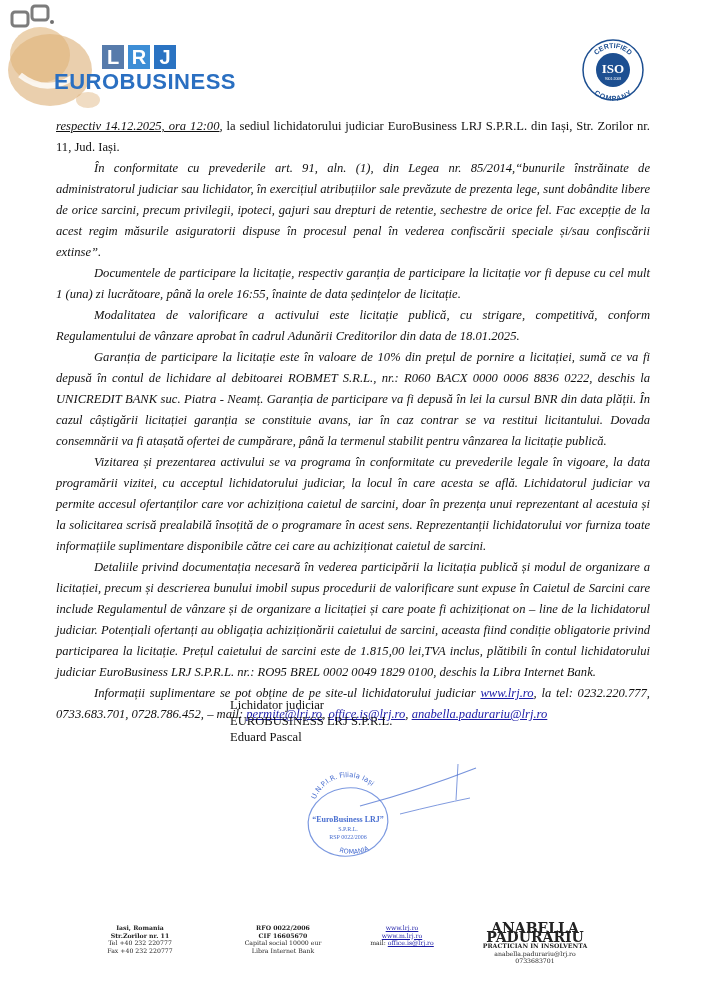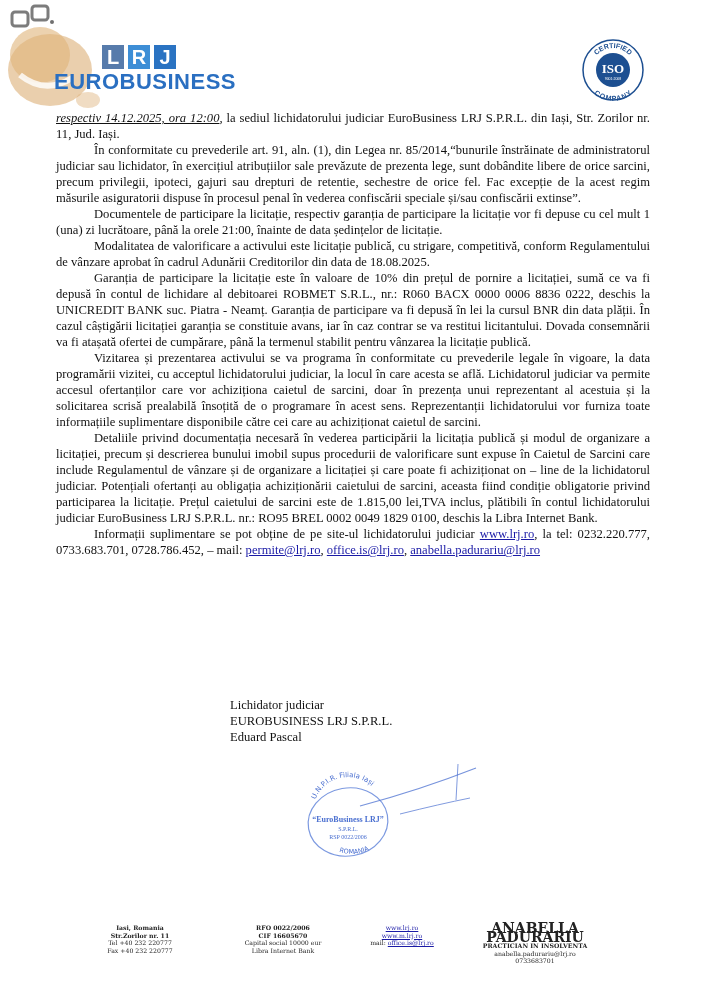--- a/index.html
+++ b/index.html
@@ -14,24 +14,24 @@
   .lrj-box { position:absolute; top:0; width:22px; height:24px; font-family:"Liberation Sans", sans-serif;
              font-weight:bold; font-size:20px; color:#fff; text-align:center; line-height:24px; }
   .lrj-box.l { left:0; background:#1f4f8f; opacity:0.75; }
   .lrj-box.r { left:26px; background:#3d8ed6; }
   .lrj-box.j { left:52px; background:#2a73c2; }
   .brand-name { position:absolute; left:-46px; top:24px; font-family:"Liberation Sans", sans-serif;
                 font-weight:bold; font-size:22px; color:#2a6fc1; letter-spacing:0.5px; white-space:nowrap; }
   .iso { position:absolute; left:581px; top:38px; width:64px; height:64px; }
 
   
-  .body-text { position:absolute; left:56px; top:110px; width:594px; font-size:12.6px; line-height:16px;
+  .body-text { position:absolute; left:56px; top:116px; width:594px; font-size:12.6px; line-height:21px;
                text-align:justify; }
   .body-text p { margin:0; }
-  .indent { text-indent:38px; }
+  .indent { text-indent:38px;font-style:italic; }
   .ul-it { font-style:italic; text-decoration:underline; }
   a.link { color:#1a1aa6; text-decoration:underline; }
 
   
   .signature { position:absolute; left:230px; top:698px; width:260px; text-align:left; font-size:12.6px; line-height:15.8px; }
   .stamp { position:absolute; left:300px; top:760px; width:180px; height:100px; }
 
   
   .footer { position:absolute; top:924px; font-family:"DejaVu Serif", serif; font-size:6.2px; line-height:7.6px; text-align:center; color:#222; }
   .footer .strong { font-weight:bold; }
@@ -80,22 +80,22 @@
     <text x="32" y="35" text-anchor="middle" font-family="Liberation Serif, serif" font-size="13" font-weight="bold" fill="#fff">ISO</text>
     <text x="32" y="42" text-anchor="middle" font-family="Liberation Sans, sans-serif" font-size="3.5" fill="#fff">9001:2008</text>
     <text font-family="Liberation Sans, sans-serif" font-size="7" font-weight="bold" fill="#1d4f91">
       <textPath href="#botArc" startOffset="50%" text-anchor="middle" dominant-baseline="hanging">COMPANY</textPath>
     </text>
   </svg>
 
   <div class="body-text">
     <p><span class="ul-it">respectiv 14.12.2025, ora 12:00</span><span>, la sediul lichidatorului judiciar EuroBusiness LRJ S.P.R.L. din Iași, Str. Zorilor nr. 11, Jud. Iași.</span></p>
     <p class="indent">În conformitate cu prevederile art. 91, aln. (1), din Legea nr. 85/2014,“bunurile înstrăinate de administratorul judiciar sau lichidator, în exercițiul atribuțiilor sale prevăzute de prezenta lege, sunt dobândite libere de orice sarcini, precum privilegii, ipoteci, gajuri sau drepturi de retentie, sechestre de orice fel. Fac excepție de la acest regim măsurile asiguratorii dispuse în procesul penal în vederea confiscării speciale și/sau confiscării extinse”.</p>
-    <p class="indent">Documentele de participare la licitație, respectiv garanția de participare la licitație vor fi depuse cu cel mult 1 (una) zi lucrătoare, până la orele 21:00, înainte de data ședințelor de licitație.</p>
-    <p class="indent">Modalitatea de valorificare a activului este licitație publică, cu strigare, competitivă, conform Regulamentului de vânzare aprobat în cadrul Adunării Creditorilor din data de 18.08.2025.</p>
+    <p class="indent">Documentele de participare la licitație, respectiv garanția de participare la licitație vor fi depuse cu cel mult 1 (una) zi lucrătoare, până la orele 16:55, înainte de data ședințelor de licitație.</p>
+    <p class="indent">Modalitatea de valorificare a activului este licitație publică, cu strigare, competitivă, conform Regulamentului de vânzare aprobat în cadrul Adunării Creditorilor din data de 18.01.2025.</p>
     <p class="indent">Garanția de participare la licitație este în valoare de 10% din prețul de pornire a licitației, sumă ce va fi depusă în contul de lichidare al debitoarei ROBMET S.R.L., nr.: R060 BACX 0000 0006 8836 0222, deschis la UNICREDIT BANK suc. Piatra - Neamț. Garanția de participare va fi depusă în lei la cursul BNR din data plății. În cazul câștigării licitației garanția se constituie avans, iar în caz contrar se va restitui licitantului. Dovada consemnării va fi atașată ofertei de cumpărare, până la termenul stabilit pentru vânzarea la licitație publică.</p>
     <p class="indent">Vizitarea și prezentarea activului se va programa în conformitate cu prevederile legale în vigoare, la data programării vizitei, cu acceptul lichidatorului judiciar, la locul în care acesta se află. Lichidatorul judiciar va permite accesul ofertanților care vor achiziționa caietul de sarcini, doar în prezența unui reprezentant al acestuia și la solicitarea scrisă prealabilă însoțită de o programare în acest sens. Reprezentanții lichidatorului vor furniza toate informațiile suplimentare disponibile către cei care au achiziționat caietul de sarcini.</p>
     <p class="indent">Detaliile privind documentația necesară în vederea participării la licitația publică și modul de organizare a licitației, precum și descrierea bunului imobil supus procedurii de valorificare sunt expuse în Caietul de Sarcini care include Regulamentul de vânzare și de organizare a licitației și care poate fi achiziționat on – line de la lichidatorul judiciar. Potențiali ofertanți au obligația achiziționării caietului de sarcini, aceasta fiind condiție obligatorie privind participarea la licitație. Prețul caietului de sarcini este de 1.815,00 lei,TVA inclus, plătibili în contul lichidatorului judiciar EuroBusiness LRJ S.P.R.L. nr.: RO95 BREL 0002 0049 1829 0100, deschis la Libra Internet Bank.</p>
     <p class="indent"><span>Informații suplimentare se pot obține de pe site-ul lichidatorului judiciar </span><a class="link" href="#">www.lrj.ro</a><span>, la tel: 0232.220.777, 0733.683.701, 0728.786.452, – mail: </span><a class="link" href="#">permite@lrj.ro</a><span>, </span><a class="link" href="#">office.is@lrj.ro</a><span>, </span><a class="link" href="#">anabella.padurariu@lrj.ro</a></p>
   </div>
 
   <div class="signature">
     <div>Lichidator judiciar</div>
     <div>EUROBUSINESS LRJ S.P.R.L.</div>
     <div>Eduard Pascal</div>

